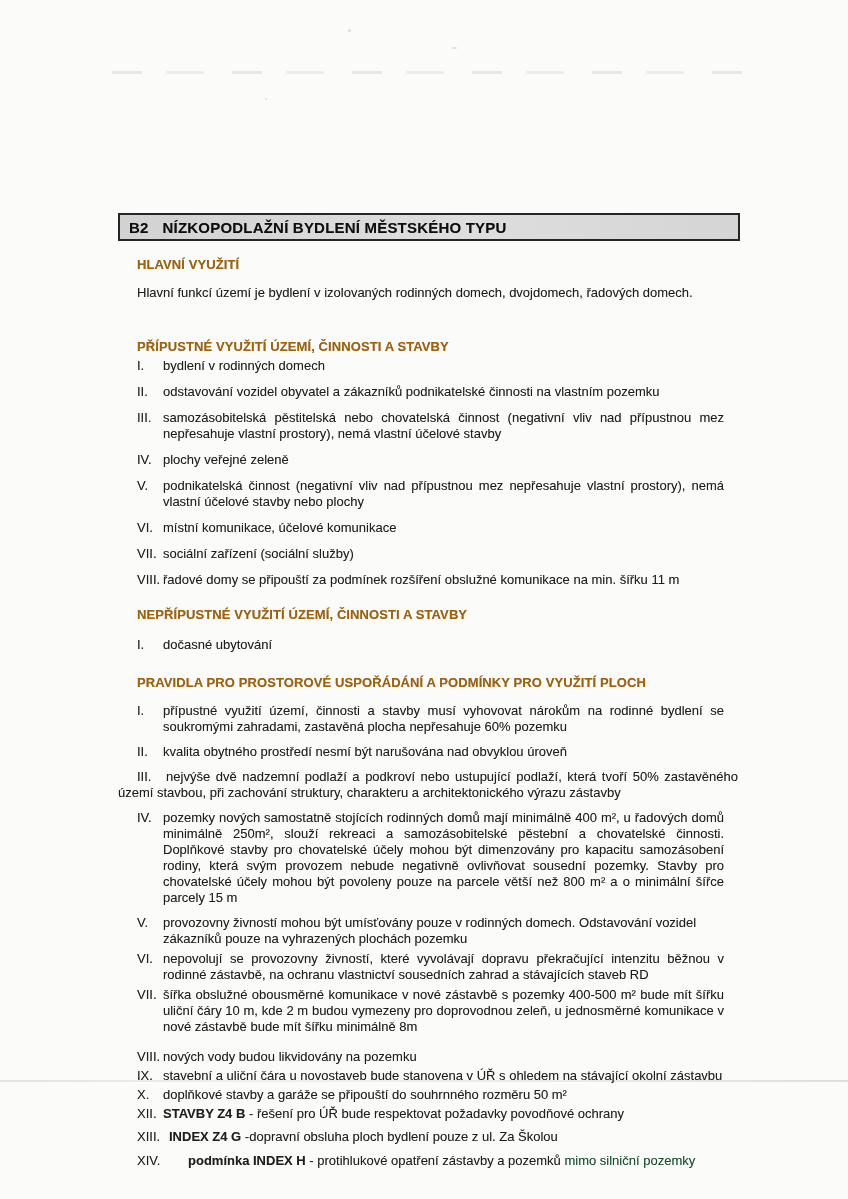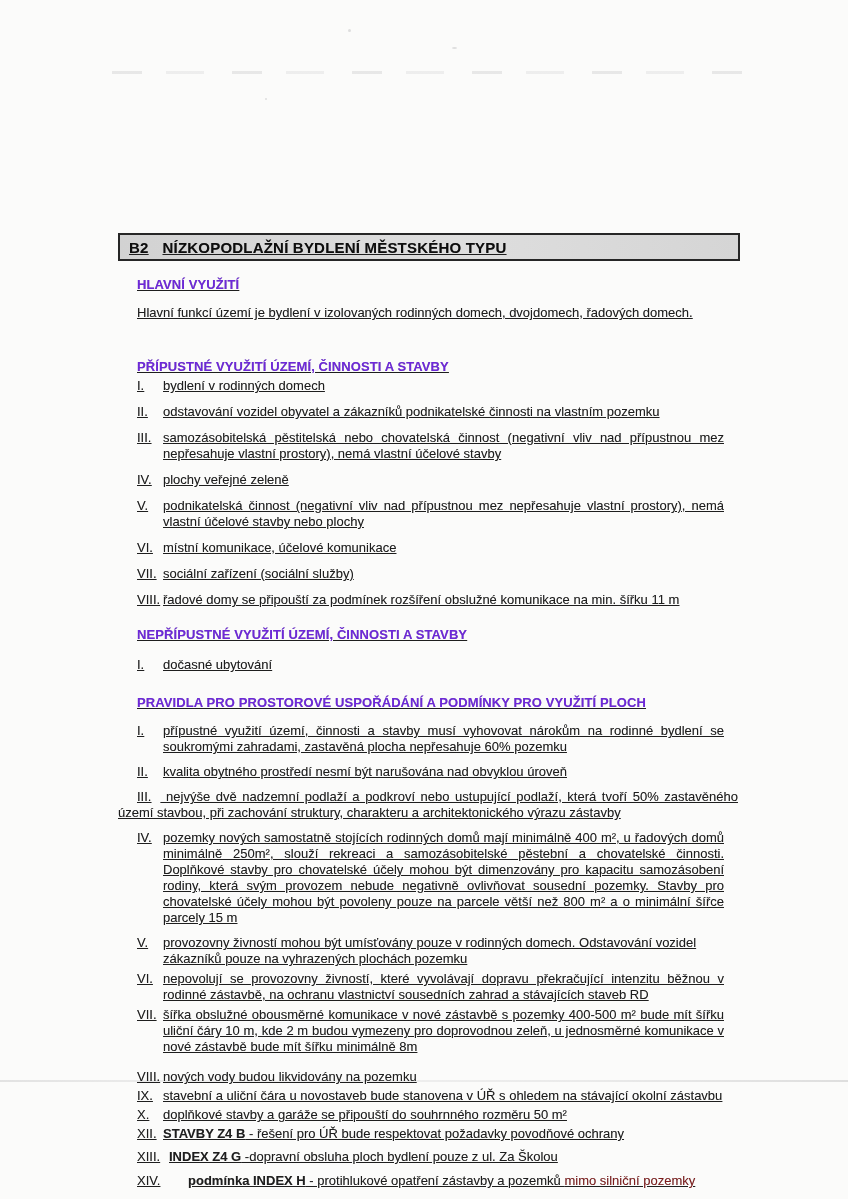--- a/index.html
+++ b/index.html
@@ -22,50 +22,49 @@
     position:absolute;top:1080px;left:0;width:848px;height:2px;
     background:linear-gradient(90deg,#dcdcdc,#eeeeee 30%,#e6e6e6 68%,#d7d7d7);
     opacity:.8;
   }
   .speck{position:absolute;background:#dedede;border-radius:50%;width:3px;height:3px;}
   .speck.s1{left:348px;top:29px;}
   .speck.s2{left:452px;top:47px;width:5px;height:2px;}
   .speck.s3{left:265px;top:98px;width:2px;height:2px;}
 
   .content{
-    position:absolute;left:118px;top:233px;width:622px;
+    position:absolute;left:118px;top:213px;width:622px;
     text-shadow:0 0 .5px rgba(25,25,25,.35);
-    text-decoration:underline;
   }
   .title-box{
     border:2px solid #262626;
     background:linear-gradient(90deg,#d2d2d2,#dedede 55%,#d5d5d5);
     height:24px;display:flex;align-items:center;
     padding-left:9px;
     font-weight:bold;font-size:15px;letter-spacing:.2px;color:#0d0d0d;
   }
   .title-box .code{margin-right:14px;}
   .heading{
-    font-size:13px;font-weight:bold;color:#6d28d9;
+    font-size:13px;font-weight:bold;color:#a16207;
     margin:0 0 0 19px;line-height:16px;letter-spacing:.1px;
   }
   #h-main{margin-top:16px;}
   .para{margin:12px 6px 0 19px;font-size:13px;line-height:16px;}
   #h-permitted{margin-top:38px;}
   #h-notpermitted{margin-top:19px;}
   #h-rules{margin-top:22px;}
 
   .list{margin-top:3px;}
   #notpermitted-list{margin-top:14px;}
   #rules-list{margin-top:12px;}
   .li{display:flex;font-size:13px;line-height:16px;margin-bottom:10px;}
   .li .num{flex:0 0 26px;margin-left:19px;}
   .li .txt{flex:1;padding-right:16px;}
   .bpart{font-weight:bold;}
-  .faded{color:#7f1d1d;}
+  .faded{color:#14532d;}
 
   
   #permitted-list .li:nth-child(3) .txt,
   #permitted-list .li:nth-child(5) .txt{text-align:justify;}
 
   #rules-list .li{margin-bottom:9px;}
   #rules-list .li:nth-child(1) .txt,
   #rules-list .li:nth-child(4) .txt,
   #rules-list .li:nth-child(6) .txt,
   #rules-list .li:nth-child(7) .txt{text-align:justify;}

